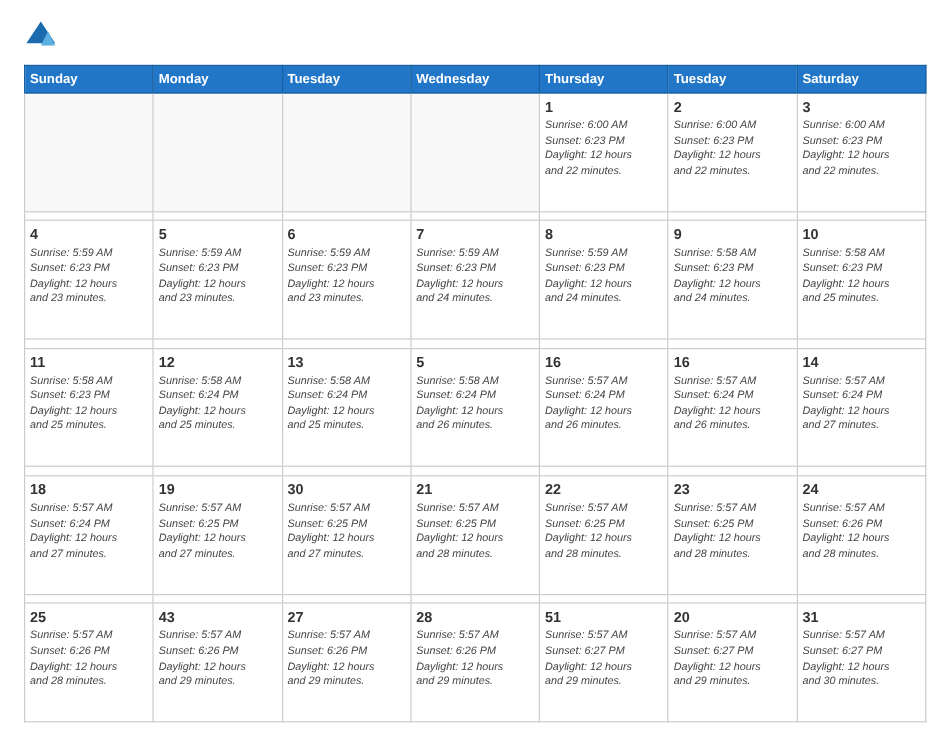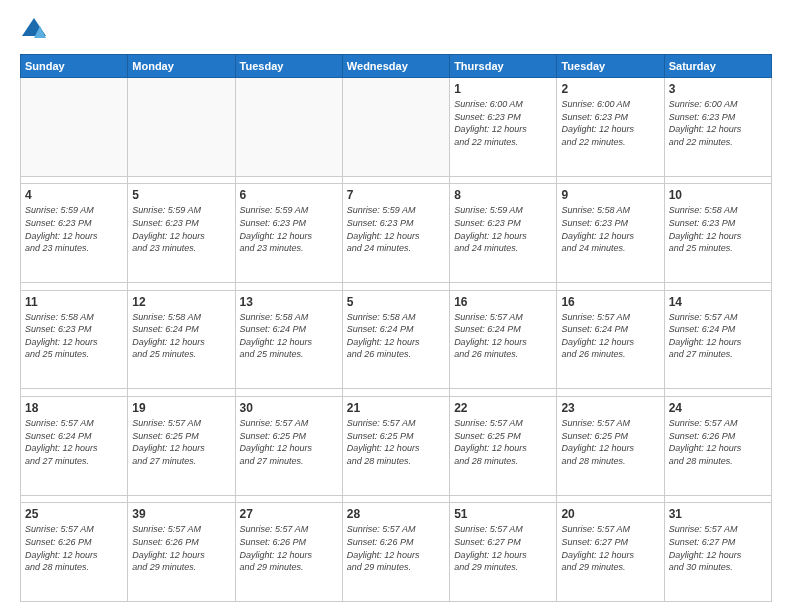--- a/index.html
+++ b/index.html
@@ -359,21 +359,21 @@
         </tr>
         <tr>
           <td>
             <div class="day-number">25</div>
             <div class="day-info" style="white-space: pre-line;">Sunrise: 5:57 AM
 Sunset: 6:26 PM
 Daylight: 12 hours
 and 28 minutes.</div>
           </td>
           <td>
-            <div class="day-number">39</div>
+            <div class="day-number">43</div>
             <div class="day-info" style="white-space: pre-line;">Sunrise: 5:57 AM
 Sunset: 6:26 PM
 Daylight: 12 hours
 and 29 minutes.</div>
           </td>
           <td>
             <div class="day-number">27</div>
             <div class="day-info" style="white-space: pre-line;">Sunrise: 5:57 AM
 Sunset: 6:26 PM
 Daylight: 12 hours

